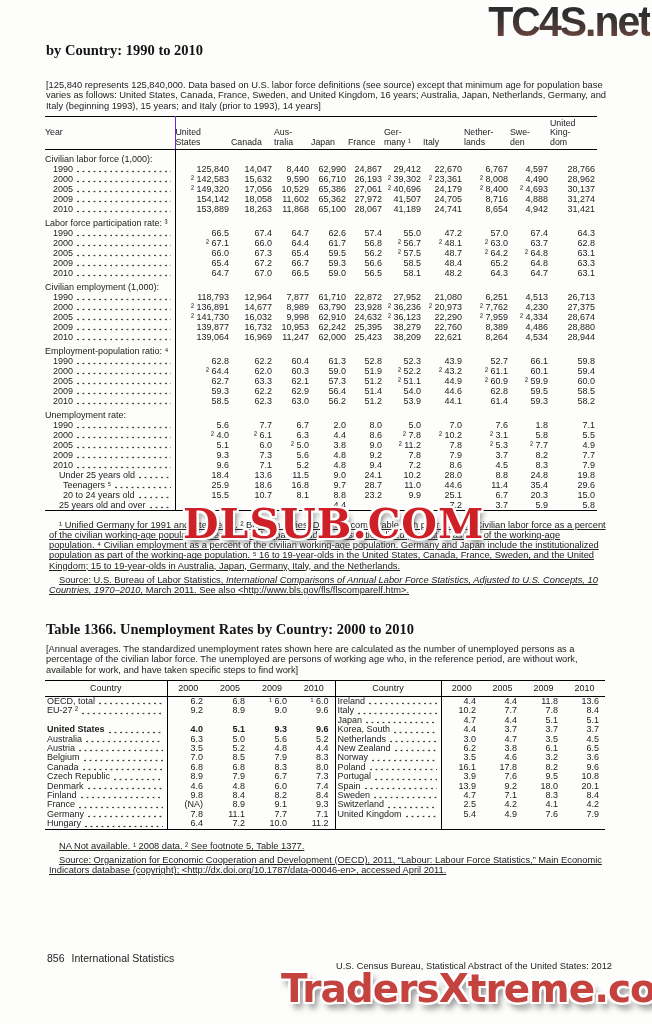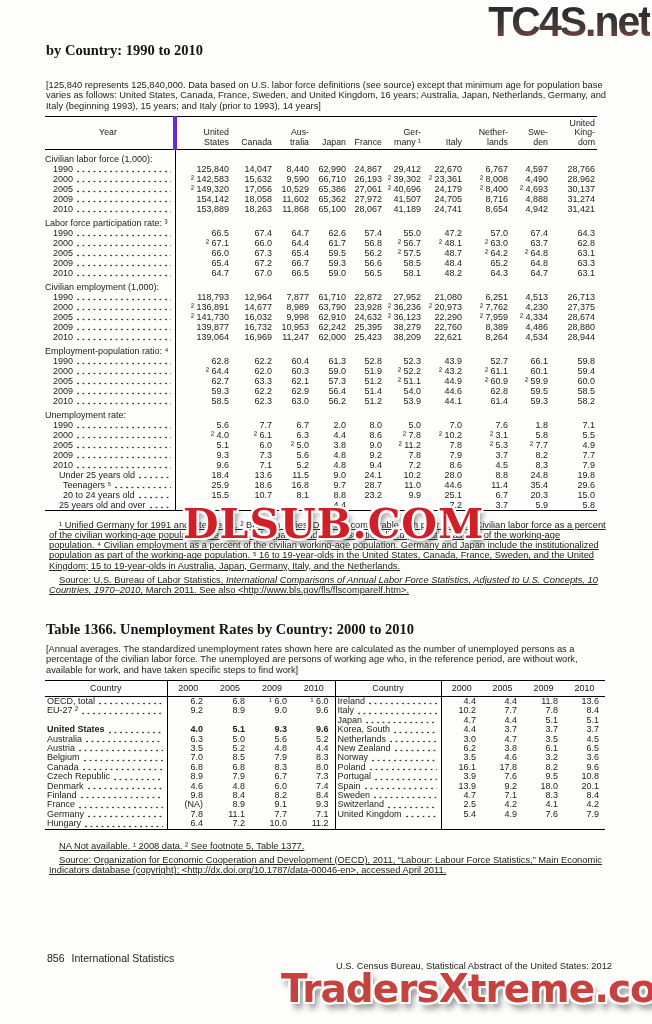--- a/index.html
+++ b/index.html
@@ -55,25 +55,25 @@
   .t1366-head{top:644px;}
 
   
   table{border-collapse:collapse;table-layout:fixed;position:absolute;left:45px;
         font-size:9px;color:#1b1b1b;}
   td,th{padding:0;margin:0;overflow:hidden;}
 
   
   #tbl1365{top:116px;width:552px;border-top:1.6px solid #000;border-bottom:1.6px solid #000;}
   #tbl1365 thead th{
-    vertical-align:bottom;text-align:right;font-weight:normal;
+    vertical-align:bottom;text-align:left;font-weight:normal;
     font-size:8.8px;line-height:9.4px;white-space:pre-line;
     padding:2px 2px 2px 0;border-bottom:1px solid #000;
   }
-  #tbl1365 thead th.stub{text-align:center;vertical-align:middle;border-right:4px solid #6d28d9;}
+  #tbl1365 thead th.stub{vertical-align:middle;border-right:1px solid #6d28d9;}
   #tbl1365 td{height:10px;line-height:10px;text-align:right;padding-right:2px;white-space:nowrap;}
   #tbl1365 td.stub{text-align:left;border-right:1px solid #000;padding-right:0;}
   #tbl1365 tr.section td{padding-top:4px;}
   #tbl1365 tr.section td.stub{white-space:nowrap;}
 
   .stubflex{display:flex;align-items:flex-end;}
   .stubflex .lbl{white-space:nowrap;}
   .ind1{padding-left:8px;} .ind2{padding-left:14px;} .ind3{padding-left:18px;}
   .dots{
     flex:1;height:4px;margin:0 4px 1px 4px;

